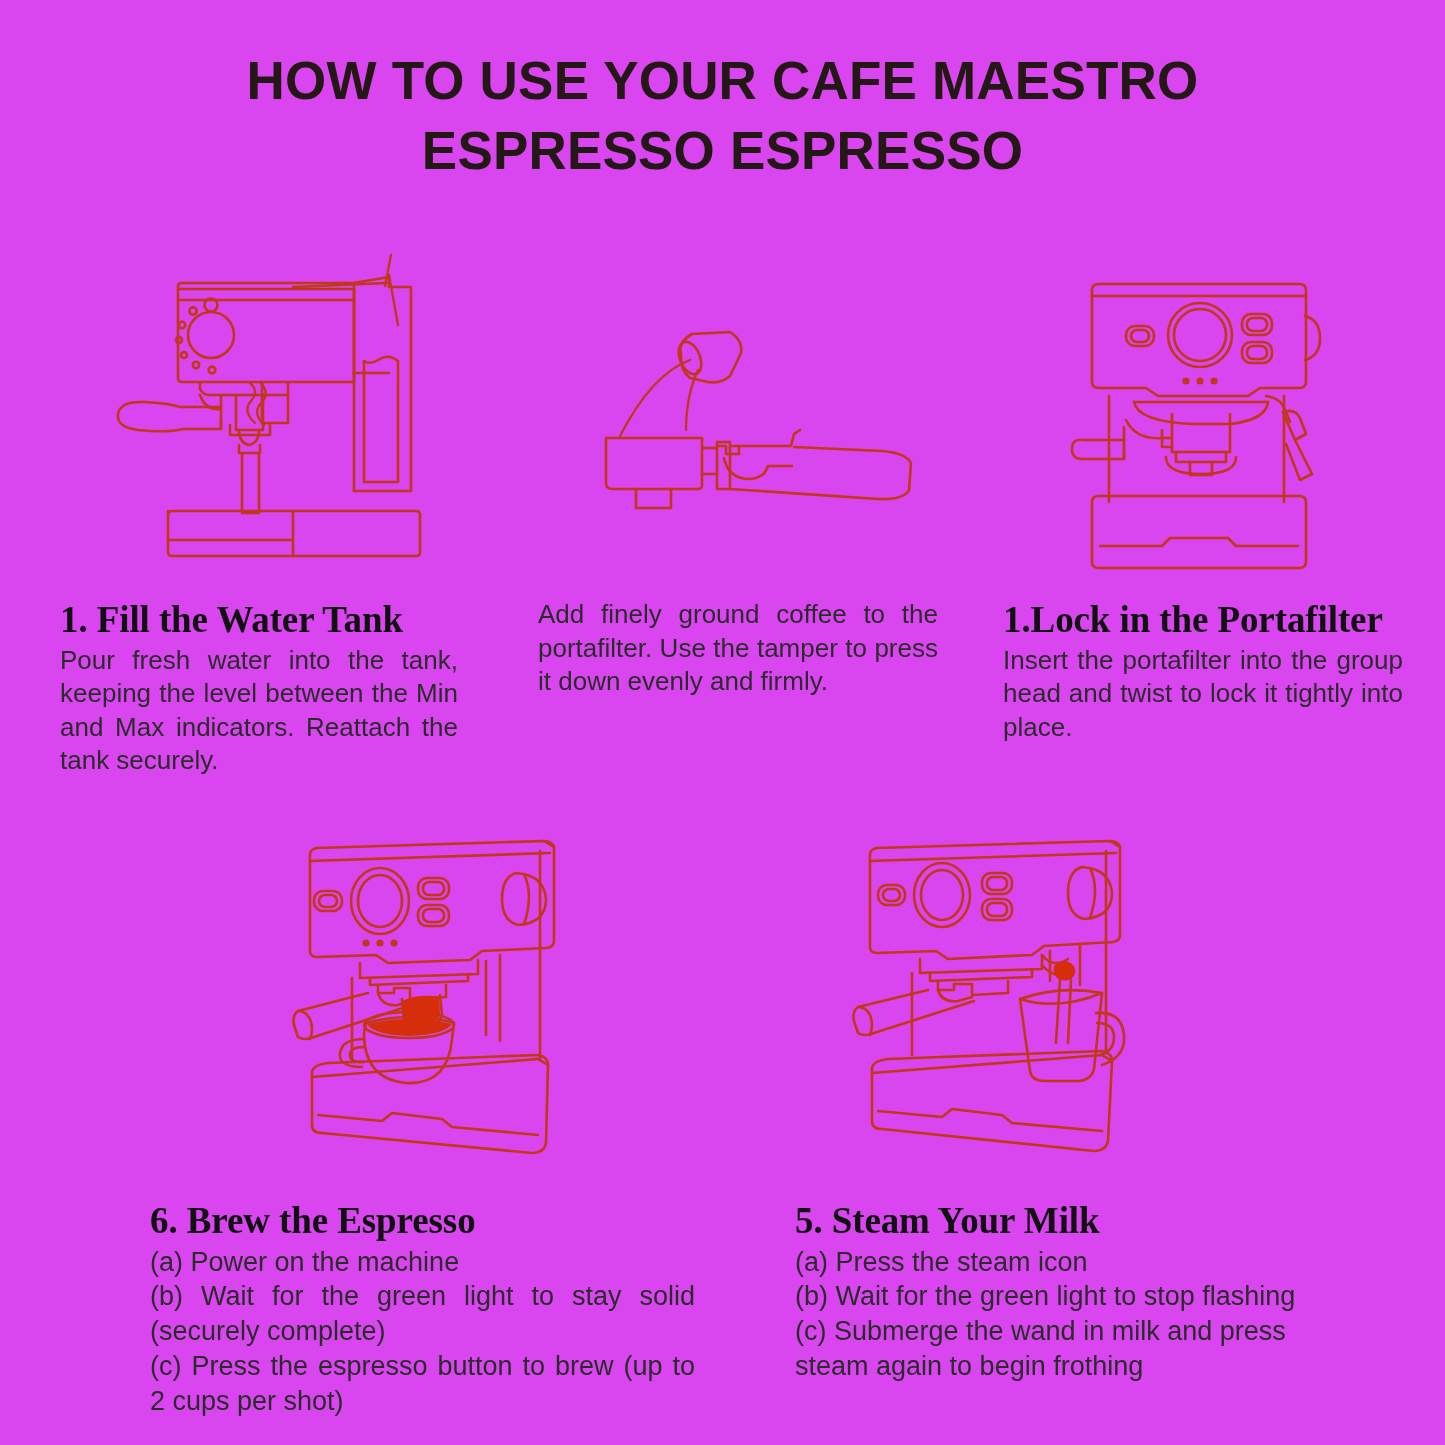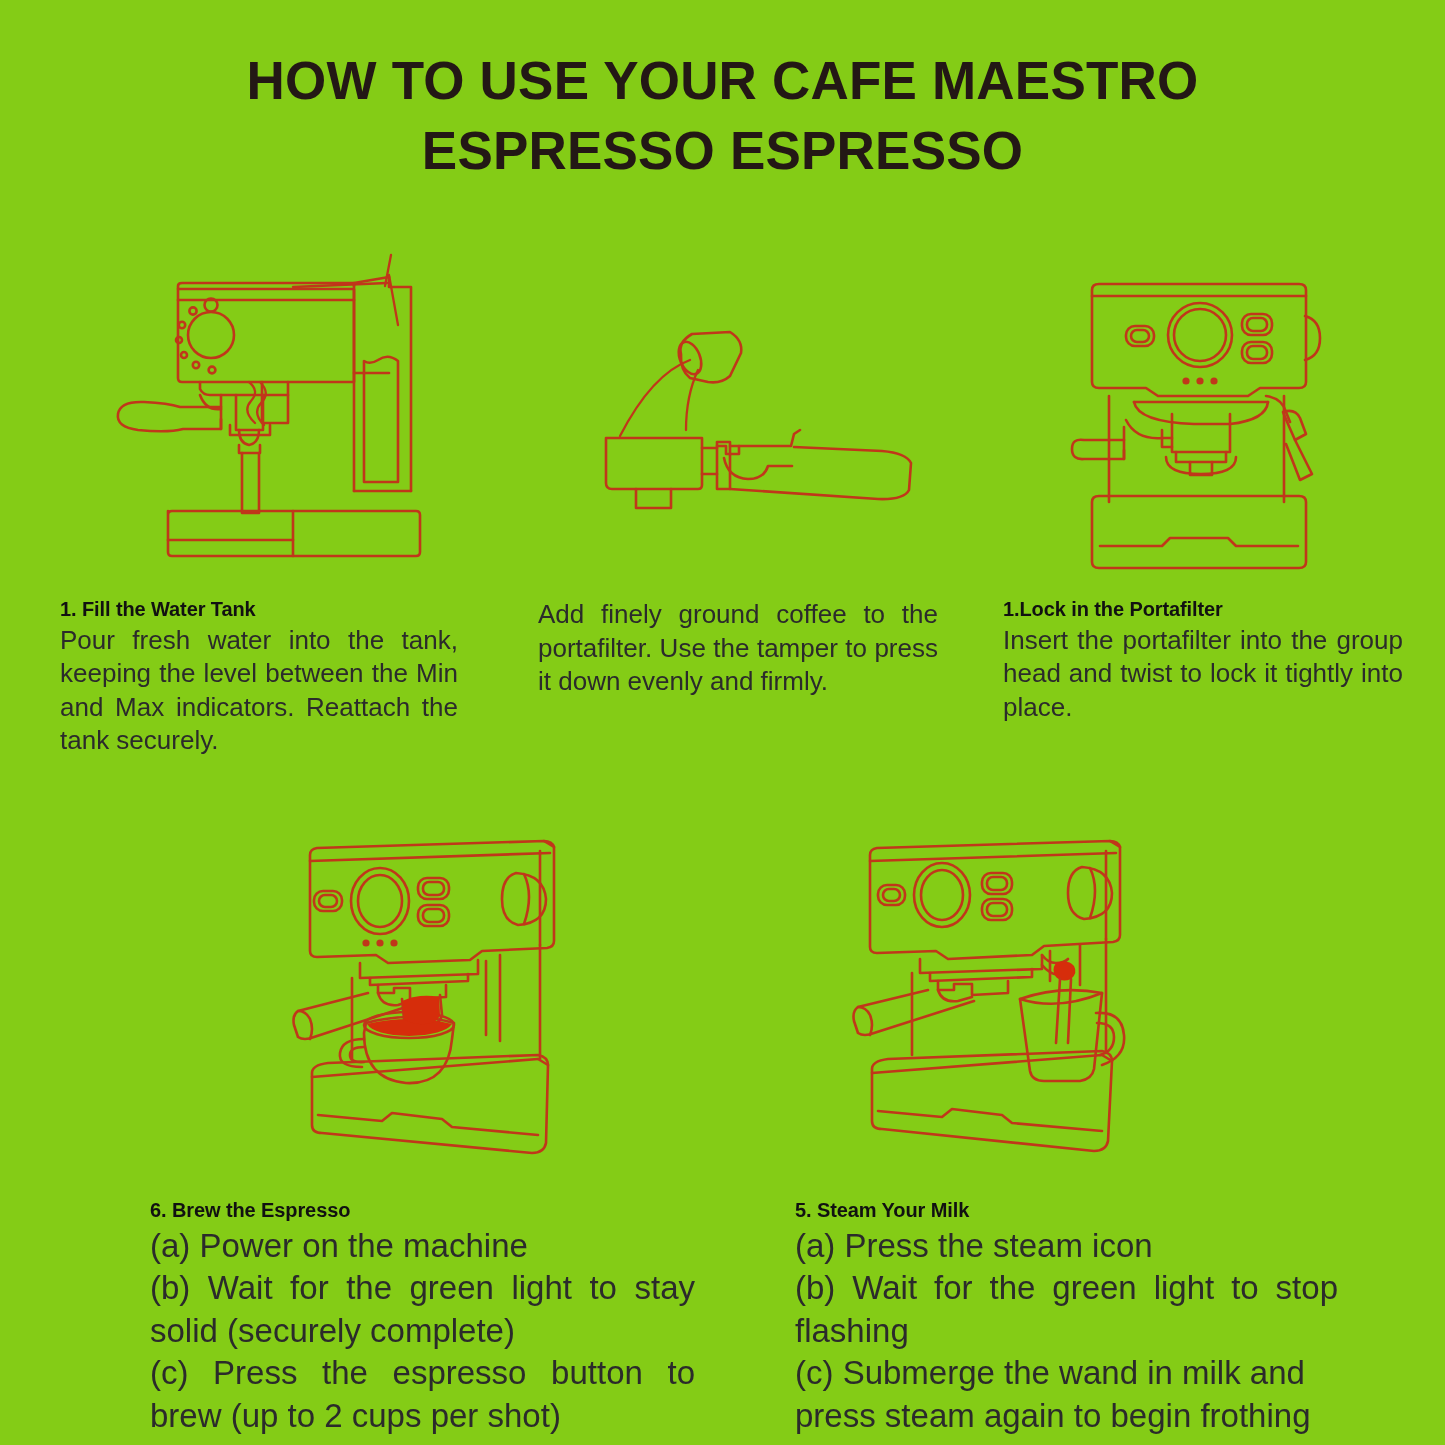--- a/index.html
+++ b/index.html
@@ -12,21 +12,21 @@
     height: 1445px;
     font-family: "Liberation Sans", sans-serif;
     color: #1a1a1a;
     overflow: hidden;
     position: relative;
   }
   #page {
     position: relative;
     width: 1445px;
     height: 1445px;
-    background: #84cc16;
+    background: #d946ef;
   }
 
   
   #title {
     position: absolute;
     left: 0;
     top: 46px;
     width: 1445px;
     text-align: center;
     font-size: 53px;
@@ -48,42 +48,43 @@
   #illo-3 { left: 1062px; top: 262px;  width: 296px; height: 312px; }
   #illo-4 { left: 292px;  top: 833px;  width: 286px; height: 326px; }
   #illo-5 { left: 852px;  top: 833px;  width: 296px; height: 326px; }
 
   
   .step {
     position: absolute;
   }
   .step h3 {
     margin: 0 0 2px 0;
-    font-size: 20px;
+    font-size: 37px;
     font-weight: 700;
     line-height: 1.18;
     color: #111111;
     letter-spacing: -0.1px;
+    font-family: Liberation Serif, serif;
   }
   .step p {
     margin: 0;
     font-size: 26px;
     line-height: 1.29;
     color: #2b2b2b;
     text-align: justify;
     text-justify: inter-word;
     font-weight: 400;
   }
   .step ul {
     margin: 0;
     padding: 0;
     list-style: none;
   }
   .step ul li {
-    font-size: 33px;
+    font-size: 27px;
     line-height: 1.29;
     color: #2b2b2b;
     text-align: justify;
     text-justify: inter-word;
     margin: 0;
   }
   .step ul li.left { text-align: left; }
 
   
   #step-1 { left: 60px;   top: 598px; width: 398px; }

